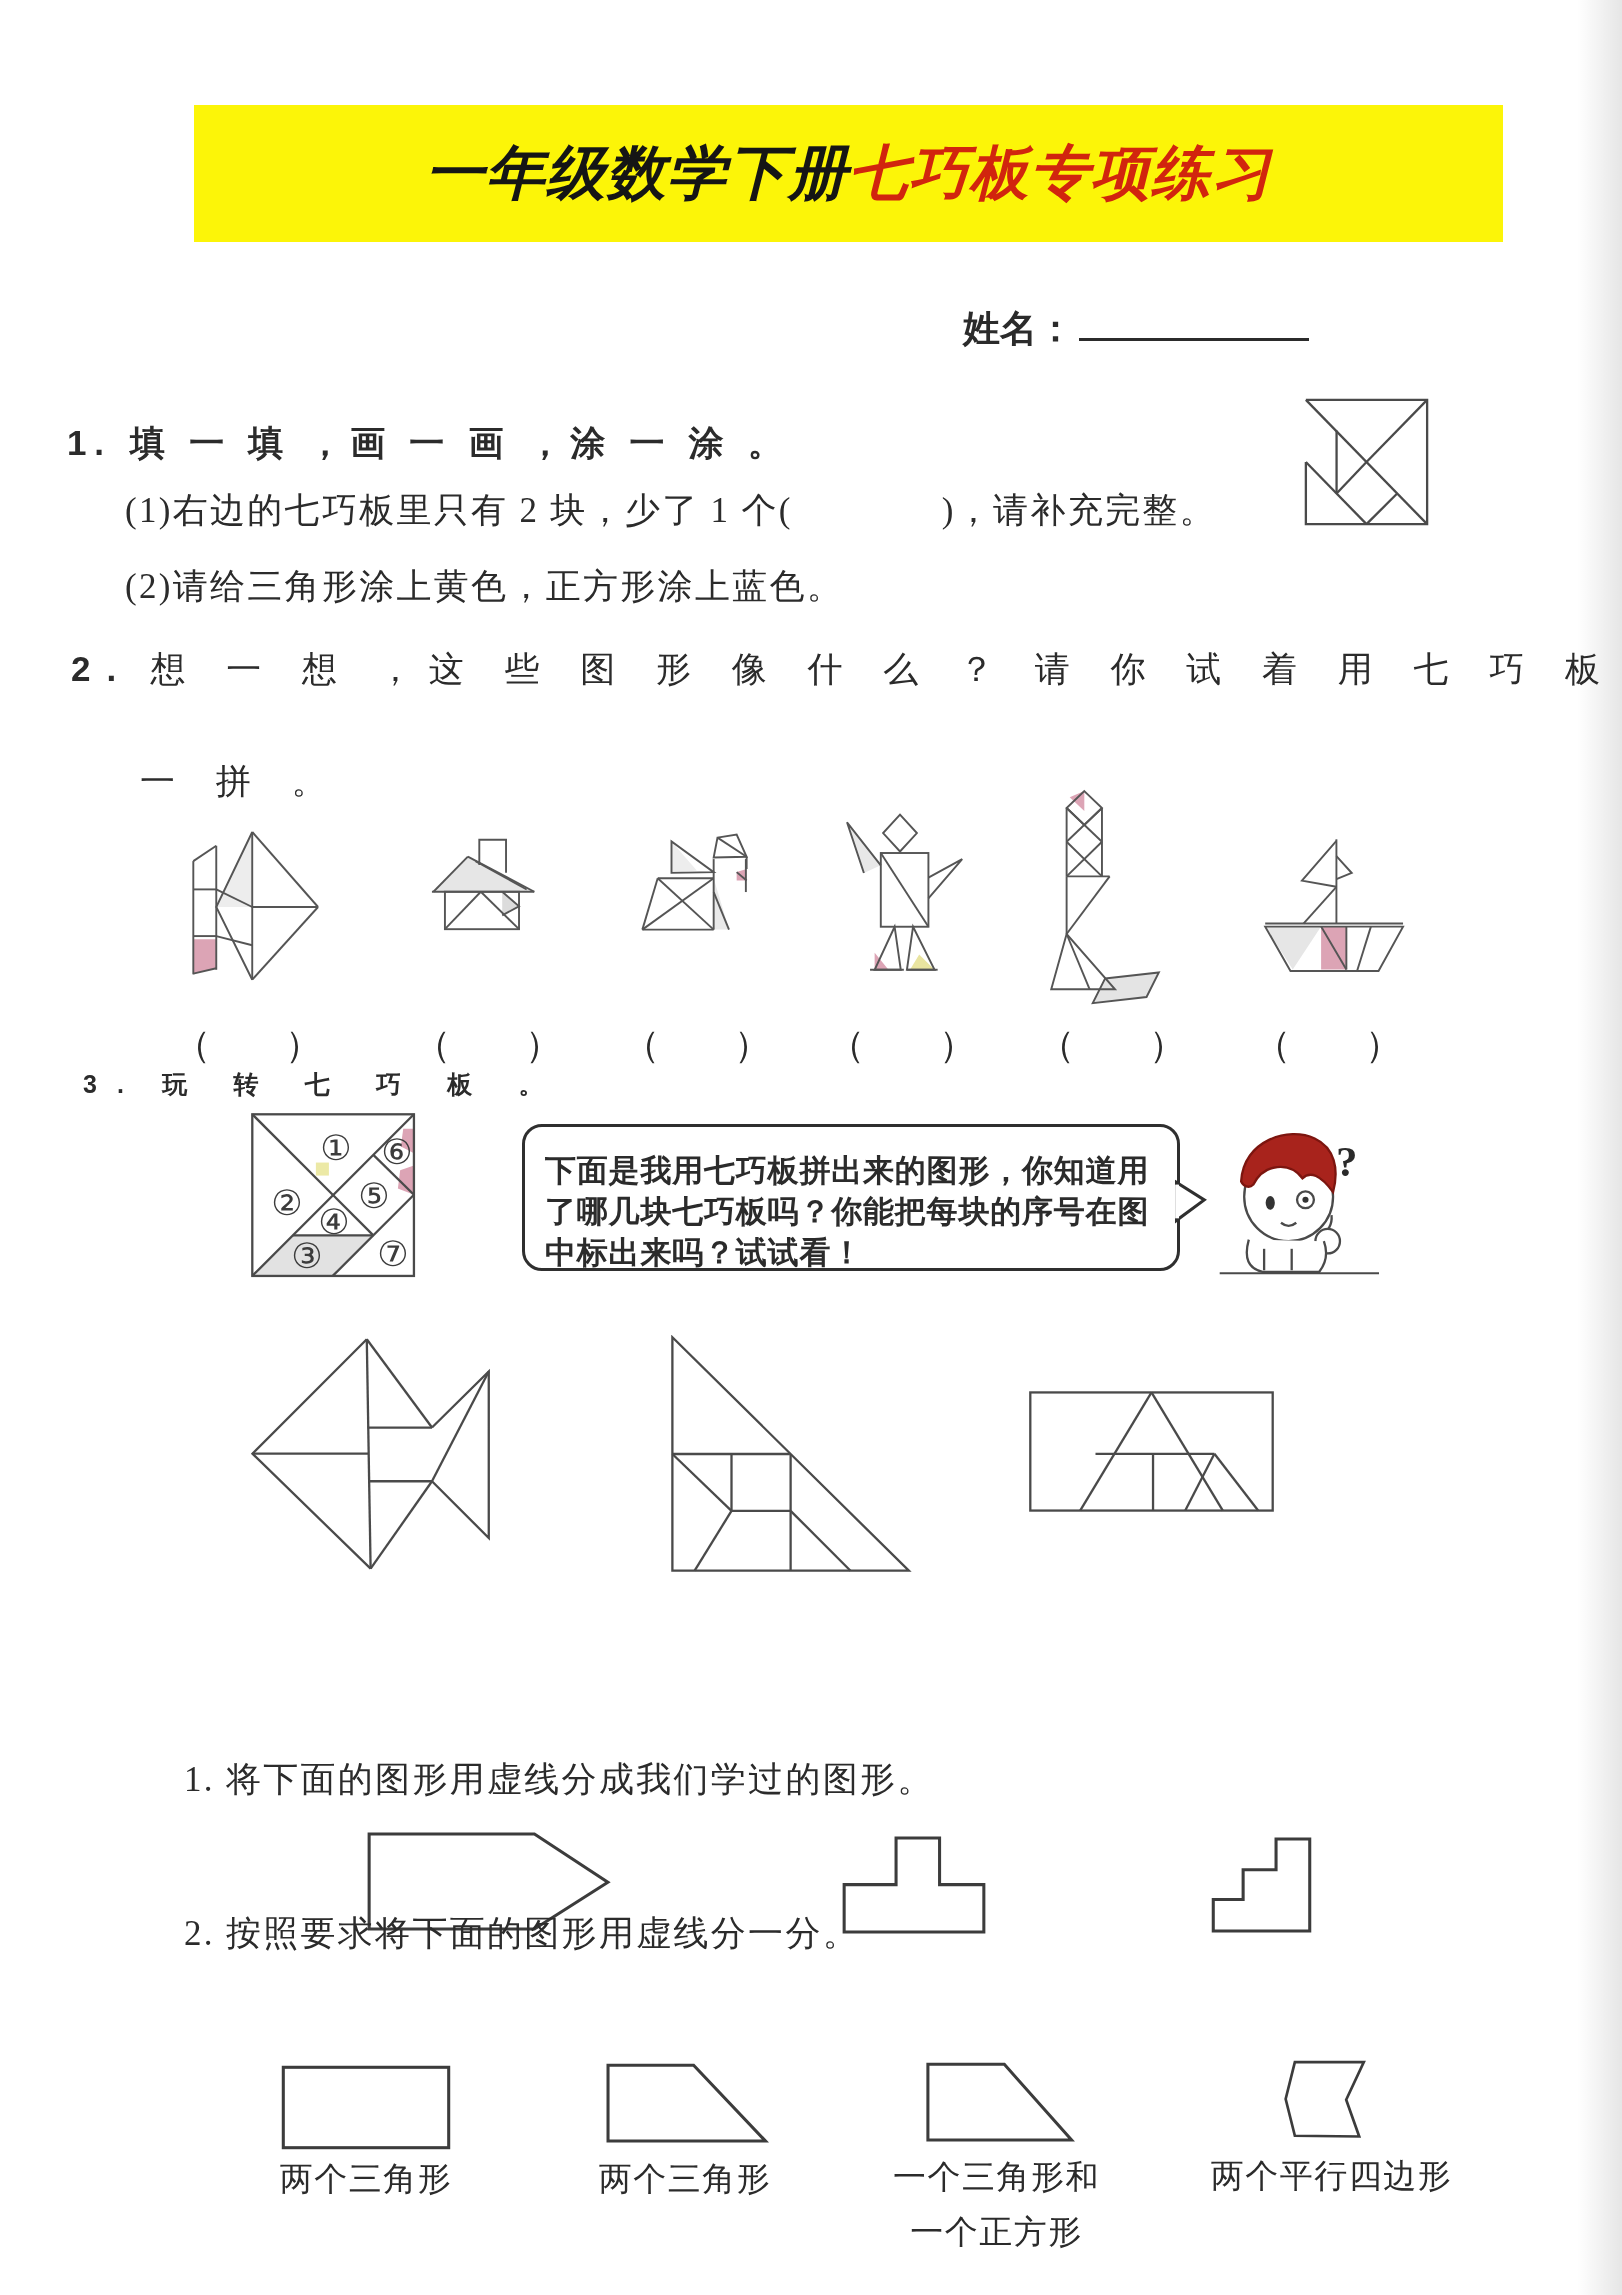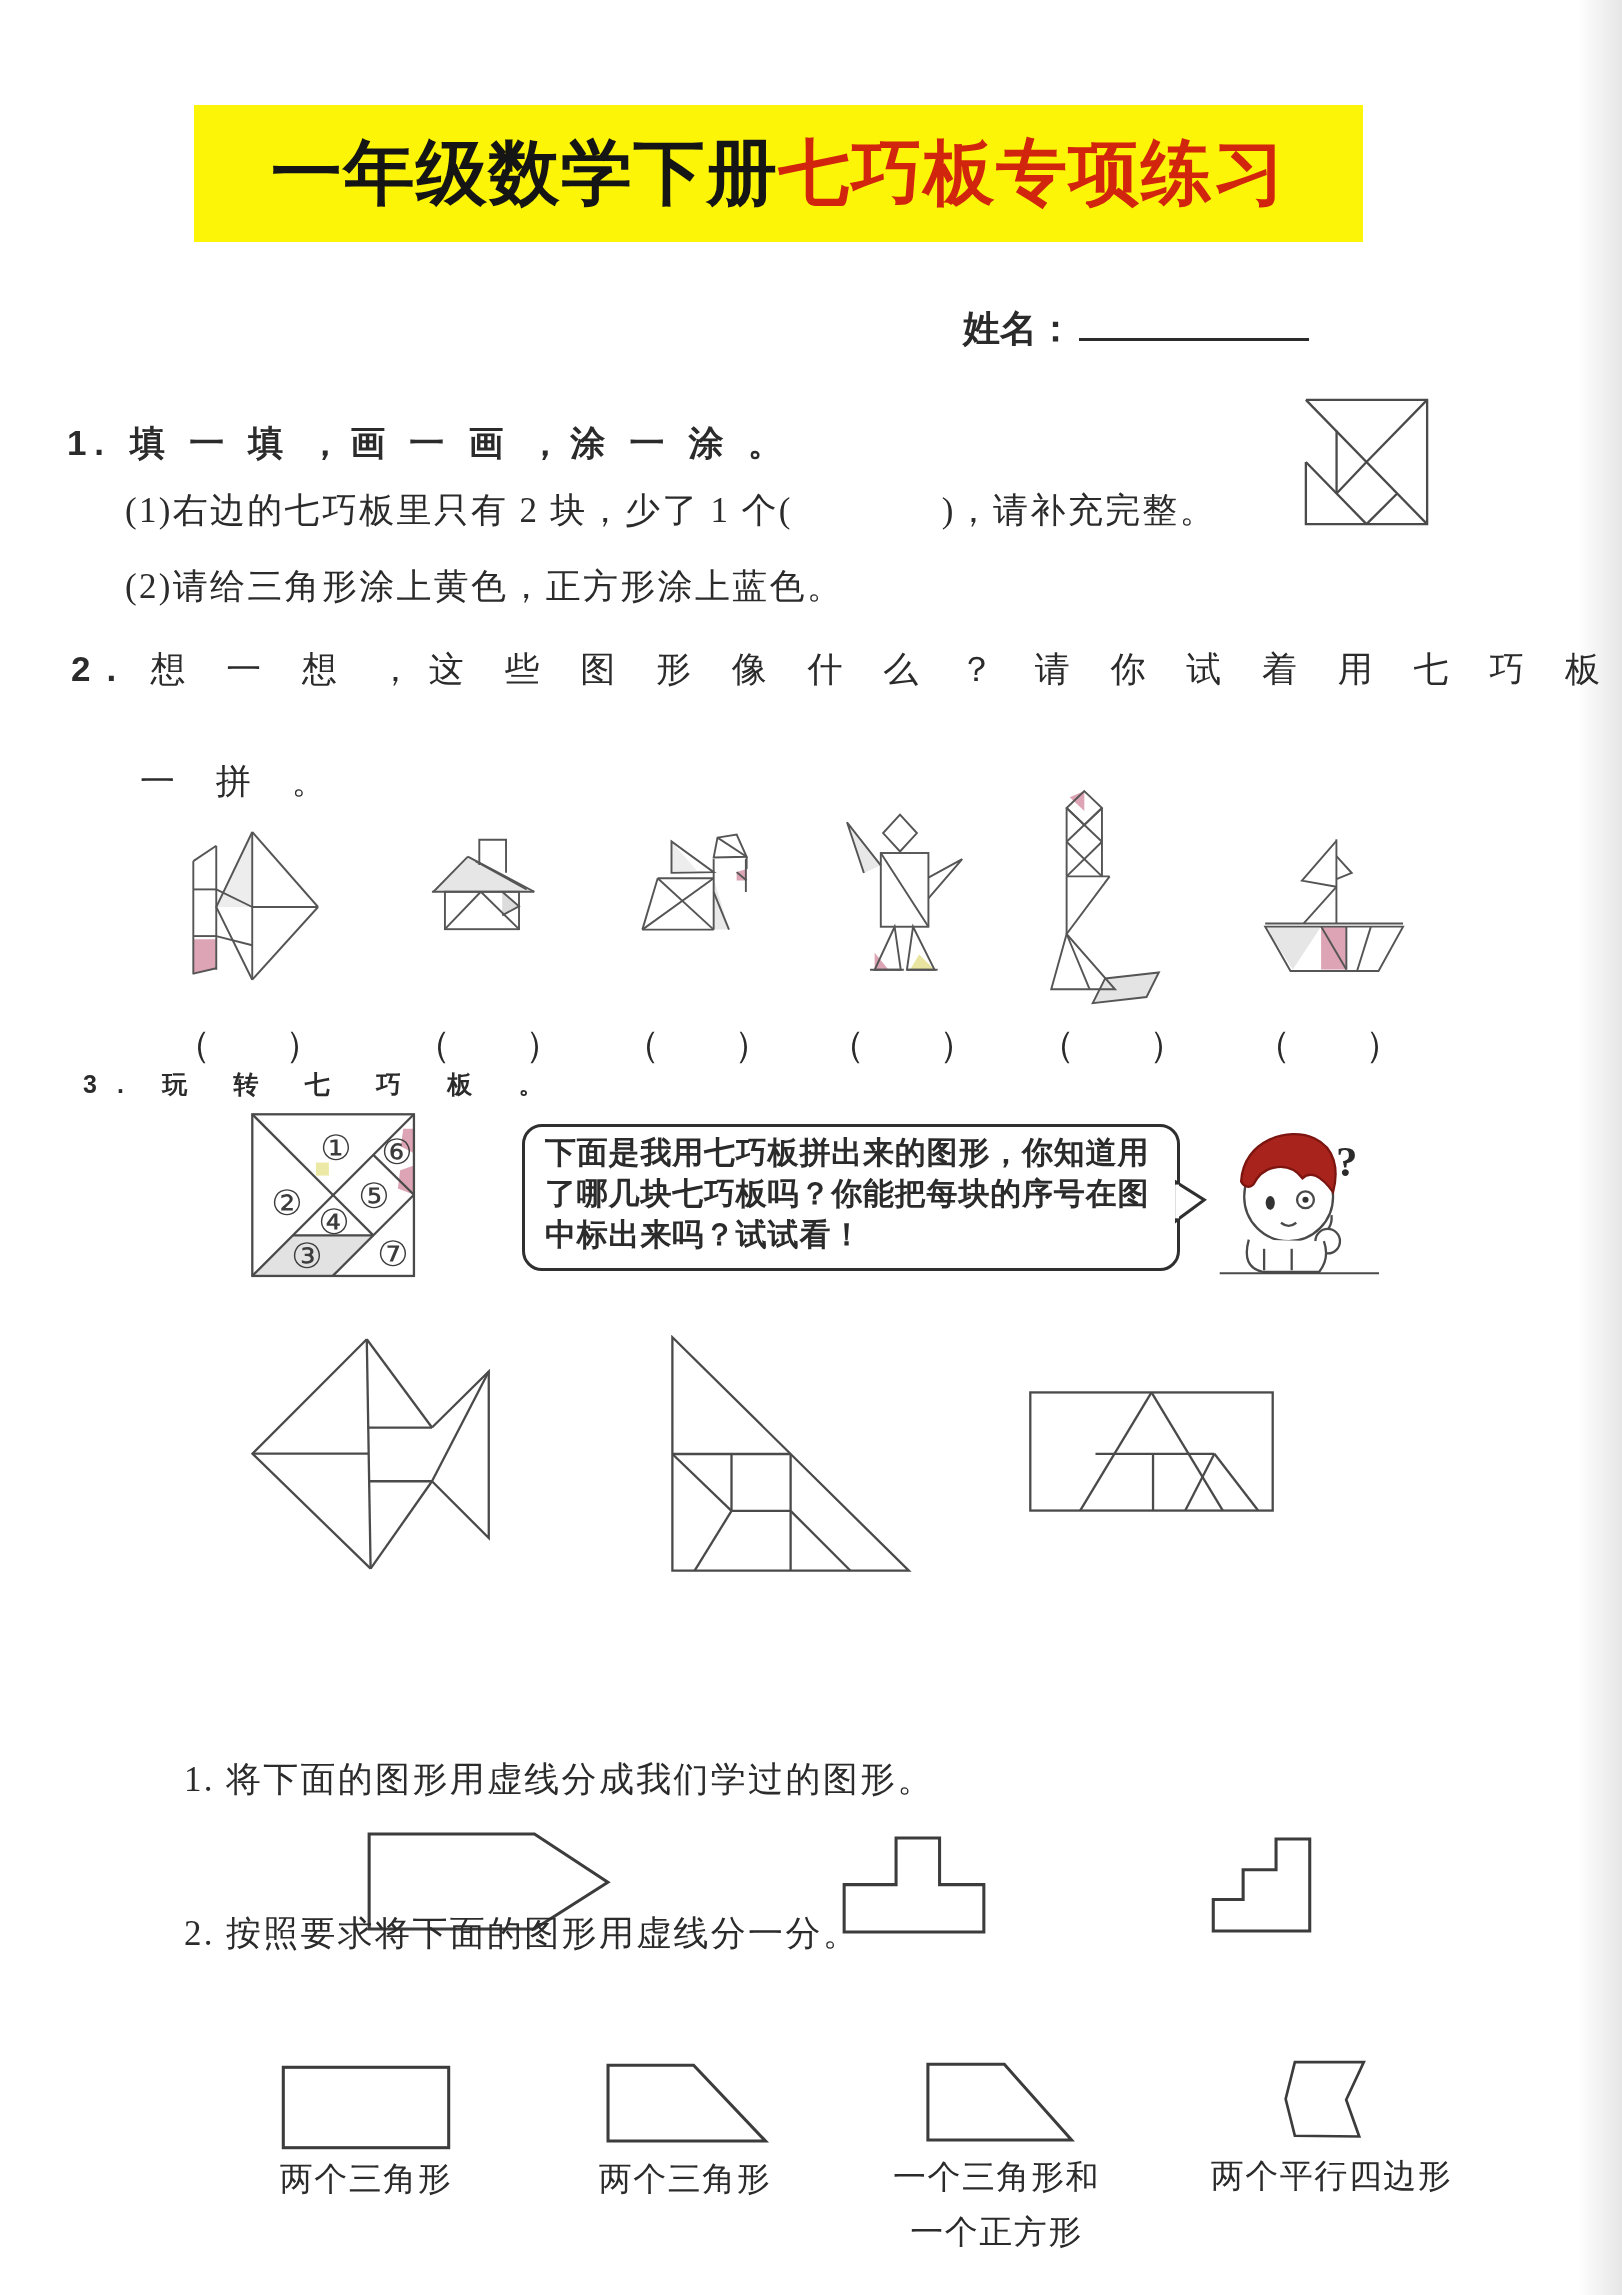--- a/index.html
+++ b/index.html
@@ -3,43 +3,43 @@
 <meta charset="utf-8">
 <style>
   html,body{margin:0;padding:0;background:#e8e8e8;}
   .page{
     position:relative; width:1623px; height:2295px; background:#ffffff;
     font-family:"Liberation Serif","DejaVu Serif",serif; color:#2b2b2b; overflow:hidden;
   }
   .abs{position:absolute;}
   
   .banner{
-    left:194px; top:105px; width:1169px; height:137px; background:#fcf508;
+    left:194px; top:105px; width:1309px; height:137px; background:#fcf508;
     display:flex; align-items:center; justify-content:center;
     font-family:"Liberation Sans","DejaVu Sans",sans-serif;
-    font-weight:800; font-size:71px; letter-spacing:1.5px; white-space:nowrap;
+    font-weight:800; font-size:59px; letter-spacing:1.5px; white-space:nowrap;font-style:italic;
   }
   .banner .t-black{color:#151515;}
   .banner .t-red{color:#d1250e;}
   
   .name-row{left:963px; top:304px; font-family:"Liberation Sans","DejaVu Sans",sans-serif;
     font-weight:700; font-size:37px;}
   .name-blank{display:inline-block; width:230px; height:32px; border-bottom:3.1px solid #2b2b2b; margin-left:4.6px;}
   
   .qnum{font-family:"Liberation Sans","DejaVu Sans",sans-serif; font-weight:700; margin-right:18.4px;}
   .q1-block{left:67px; top:420px; font-size:35px; letter-spacing:2.3px;}
   .q1-block .l1{font-weight:600; letter-spacing:7.7px; margin-bottom:5px;}
   .q1-block .li{margin-left:58px; margin-top:12.3px; line-height:63px;}
   .q2-l1{left:71px; top:646px; font-size:35px; letter-spacing:16px; white-space:nowrap;}
   .q2-l2{left:140px; top:758px; font-size:35px; letter-spacing:16px;}
   .paren{font-size:37px; text-align:center; width:146px;}
   .q3-head{left:83px; top:1068px; font-size:25px; font-weight:600; letter-spacing:20px; white-space:nowrap;}
   .bubble{
     left:522px; top:1124px; width:658px; height:147px; border:3.1px solid #2f2f2f; border-radius:20px;
-    padding:5px 20px; box-sizing:border-box; font-size:31px; line-height:41px; font-weight:600;
+    padding:23px 20px; box-sizing:border-box; font-size:31px; line-height:41px; font-weight:600;
     letter-spacing:0.8px;
   }
   .qmark{left:1336px; top:1137px; font-size:43px; font-weight:700;}
   .q4-head{left:121px; top:1666px; font-size:41px; font-weight:700; letter-spacing:10.7px;}
   .q4-item{font-size:35px; letter-spacing:2.3px;}
   .shape-label{font-size:33px; text-align:center; letter-spacing:1.5px;}
   .tangram-wrap{position:absolute;}
   .piece-num{position:absolute; transform:translate(-50%,-50%); font-size:35px; color:#3c3c3c;}
   .edge-shade{left:1577px; top:0; width:46px; height:2295px;
     background:linear-gradient(to right, rgba(0,0,0,0), rgba(0,0,0,0.10));}

